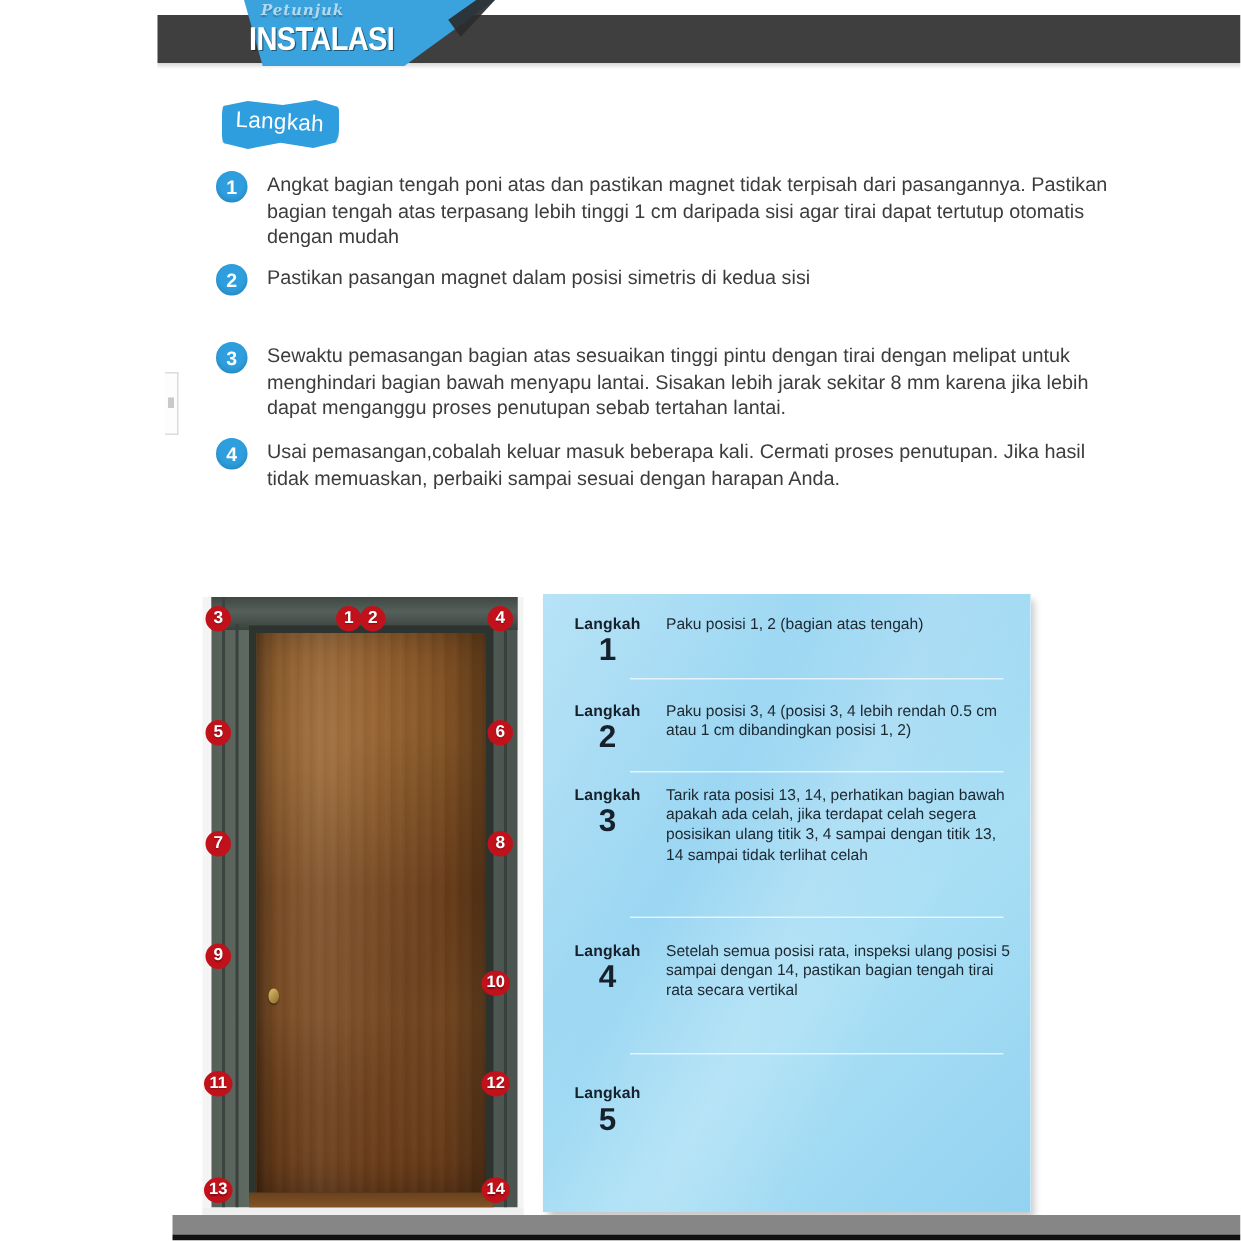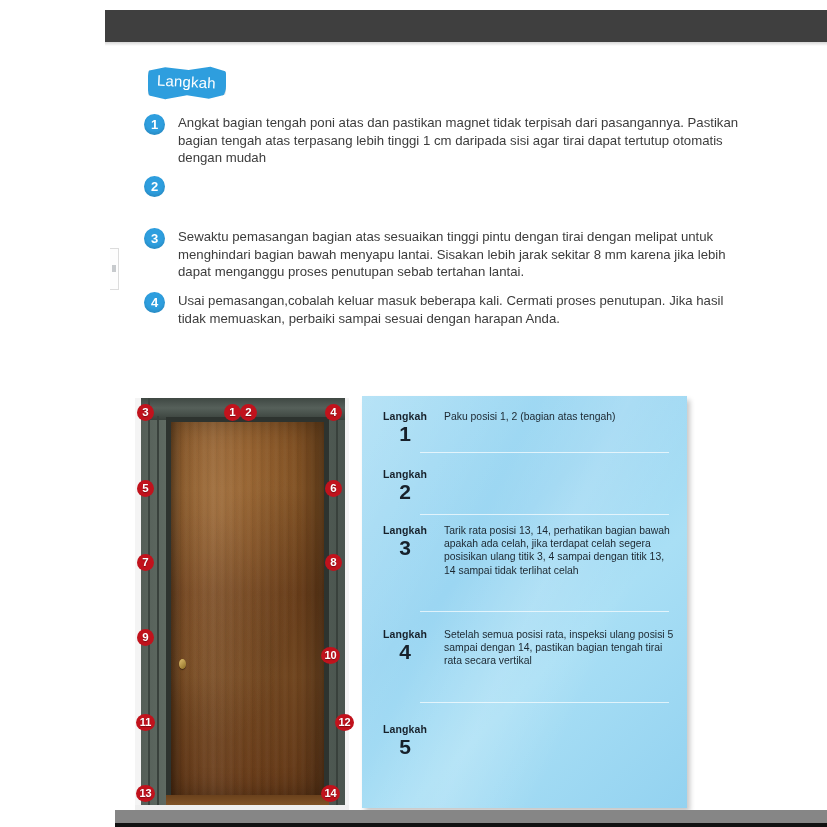--- a/index.html
+++ b/index.html
@@ -341,36 +341,43 @@
   }
 </style>
 </head>
 <body>
 
 <div id="page">
 
   <div class="top-bar"></div>
   <div class="top-bar-shadow"></div>
 
+  <div class="ribbon">
+    <div class="ribbon-shape"></div>
+    <div class="ribbon-dark-fold"></div>
+    <div class="ribbon-script">Petunjuk</div>
+    <div class="ribbon-title">INSTALASI</div>
+  </div>
 
   <div class="flag">
     <div class="flag-shape"></div>
     <div class="flag-label">Langkah</div>
   </div>
 
   <div class="edge-artifact"></div>
   <div class="edge-artifact-dot"></div>
 
   <div class="steps" id="steps-host">
       <div class="step" style="position: absolute; left: 0px; top: 0px; width: 600px;">
         <div class="step-badge">1</div>
         <div class="step-text">Angkat bagian tengah poni atas dan pastikan magnet tidak terpisah dari pasangannya. Pastikan bagian tengah atas terpasang lebih tinggi 1 cm daripada sisi agar tirai dapat tertutup otomatis dengan mudah</div>
       </div>
       <div class="step" style="position: absolute; left: 0px; top: 62px; width: 600px;">
         <div class="step-badge">2</div>
+        <div class="step-text">Pastikan pasangan magnet dalam posisi simetris di kedua sisi</div>
       </div>
       <div class="step" style="position: absolute; left: 0px; top: 114px; width: 600px;">
         <div class="step-badge">3</div>
         <div class="step-text">Sewaktu pemasangan bagian atas sesuaikan tinggi pintu dengan tirai dengan melipat untuk menghindari bagian bawah menyapu lantai. Sisakan lebih jarak sekitar 8 mm karena jika lebih dapat menganggu proses penutupan sebab tertahan lantai.</div>
       </div>
       <div class="step" style="position: absolute; left: 0px; top: 178px; width: 600px;">
         <div class="step-badge">4</div>
         <div class="step-text">Usai pemasangan,cobalah keluar masuk beberapa kali. Cermati proses penutupan. Jika hasil tidak memuaskan, perbaiki sampai sesuai dengan harapan Anda.</div>
       </div>
     </div>
@@ -393,21 +400,21 @@
         <div class="marker" style="left: 89px; top: 6px;">1</div>
         <div class="marker" style="left: 105px; top: 6px;">2</div>
         <div class="marker" style="left: 190px; top: 6px;">4</div>
         <div class="marker" style="left: 2px; top: 82px;">5</div>
         <div class="marker" style="left: 190px; top: 82px;">6</div>
         <div class="marker" style="left: 2px; top: 156px;">7</div>
         <div class="marker" style="left: 190px; top: 156px;">8</div>
         <div class="marker" style="left: 2px; top: 231px;">9</div>
         <div class="marker wide" style="left: 186px; top: 231px;">10</div>
         <div class="marker wide" style="left: 1px; top: 298px;">11</div>
-        <div class="marker wide" style="left: 200px; top: 298px;">12</div>
+        <div class="marker wide" style="left: 186px; top: 298px;">12</div>
         <div class="marker wide" style="left: 1px; top: 369px;">13</div>
         <div class="marker wide" style="left: 186px; top: 369px;">14</div>
       </div>
   </div>
 
   <div class="blue-panel">
     <div class="panel-sheen"></div>
     <div id="rows-host">
         <div class="row" style="top: 14px;">
           <div class="row-label">
@@ -415,20 +422,21 @@
             <span class="num">1</span>
           </div>
           <div class="row-text">Paku posisi 1, 2 (bagian atas tengah)</div>
         </div>
         <div class="row-div" style="top: 56px;"></div>
         <div class="row" style="top: 72px;">
           <div class="row-label">
             <span class="lk">Langkah</span>
             <span class="num">2</span>
           </div>
+          <div class="row-text">Paku posisi 3, 4 (posisi 3, 4 lebih rendah 0.5 cm atau 1 cm dibandingkan posisi 1, 2)</div>
         </div>
         <div class="row-div" style="top: 118px;"></div>
         <div class="row" style="top: 128px;">
           <div class="row-label">
             <span class="lk">Langkah</span>
             <span class="num">3</span>
           </div>
           <div class="row-text">Tarik rata posisi 13, 14, perhatikan bagian bawah apakah ada celah, jika terdapat celah segera posisikan ulang titik 3, 4 sampai dengan titik 13, 14 sampai tidak terlihat celah</div>
         </div>
         <div class="row-div" style="top: 215px;"></div>

